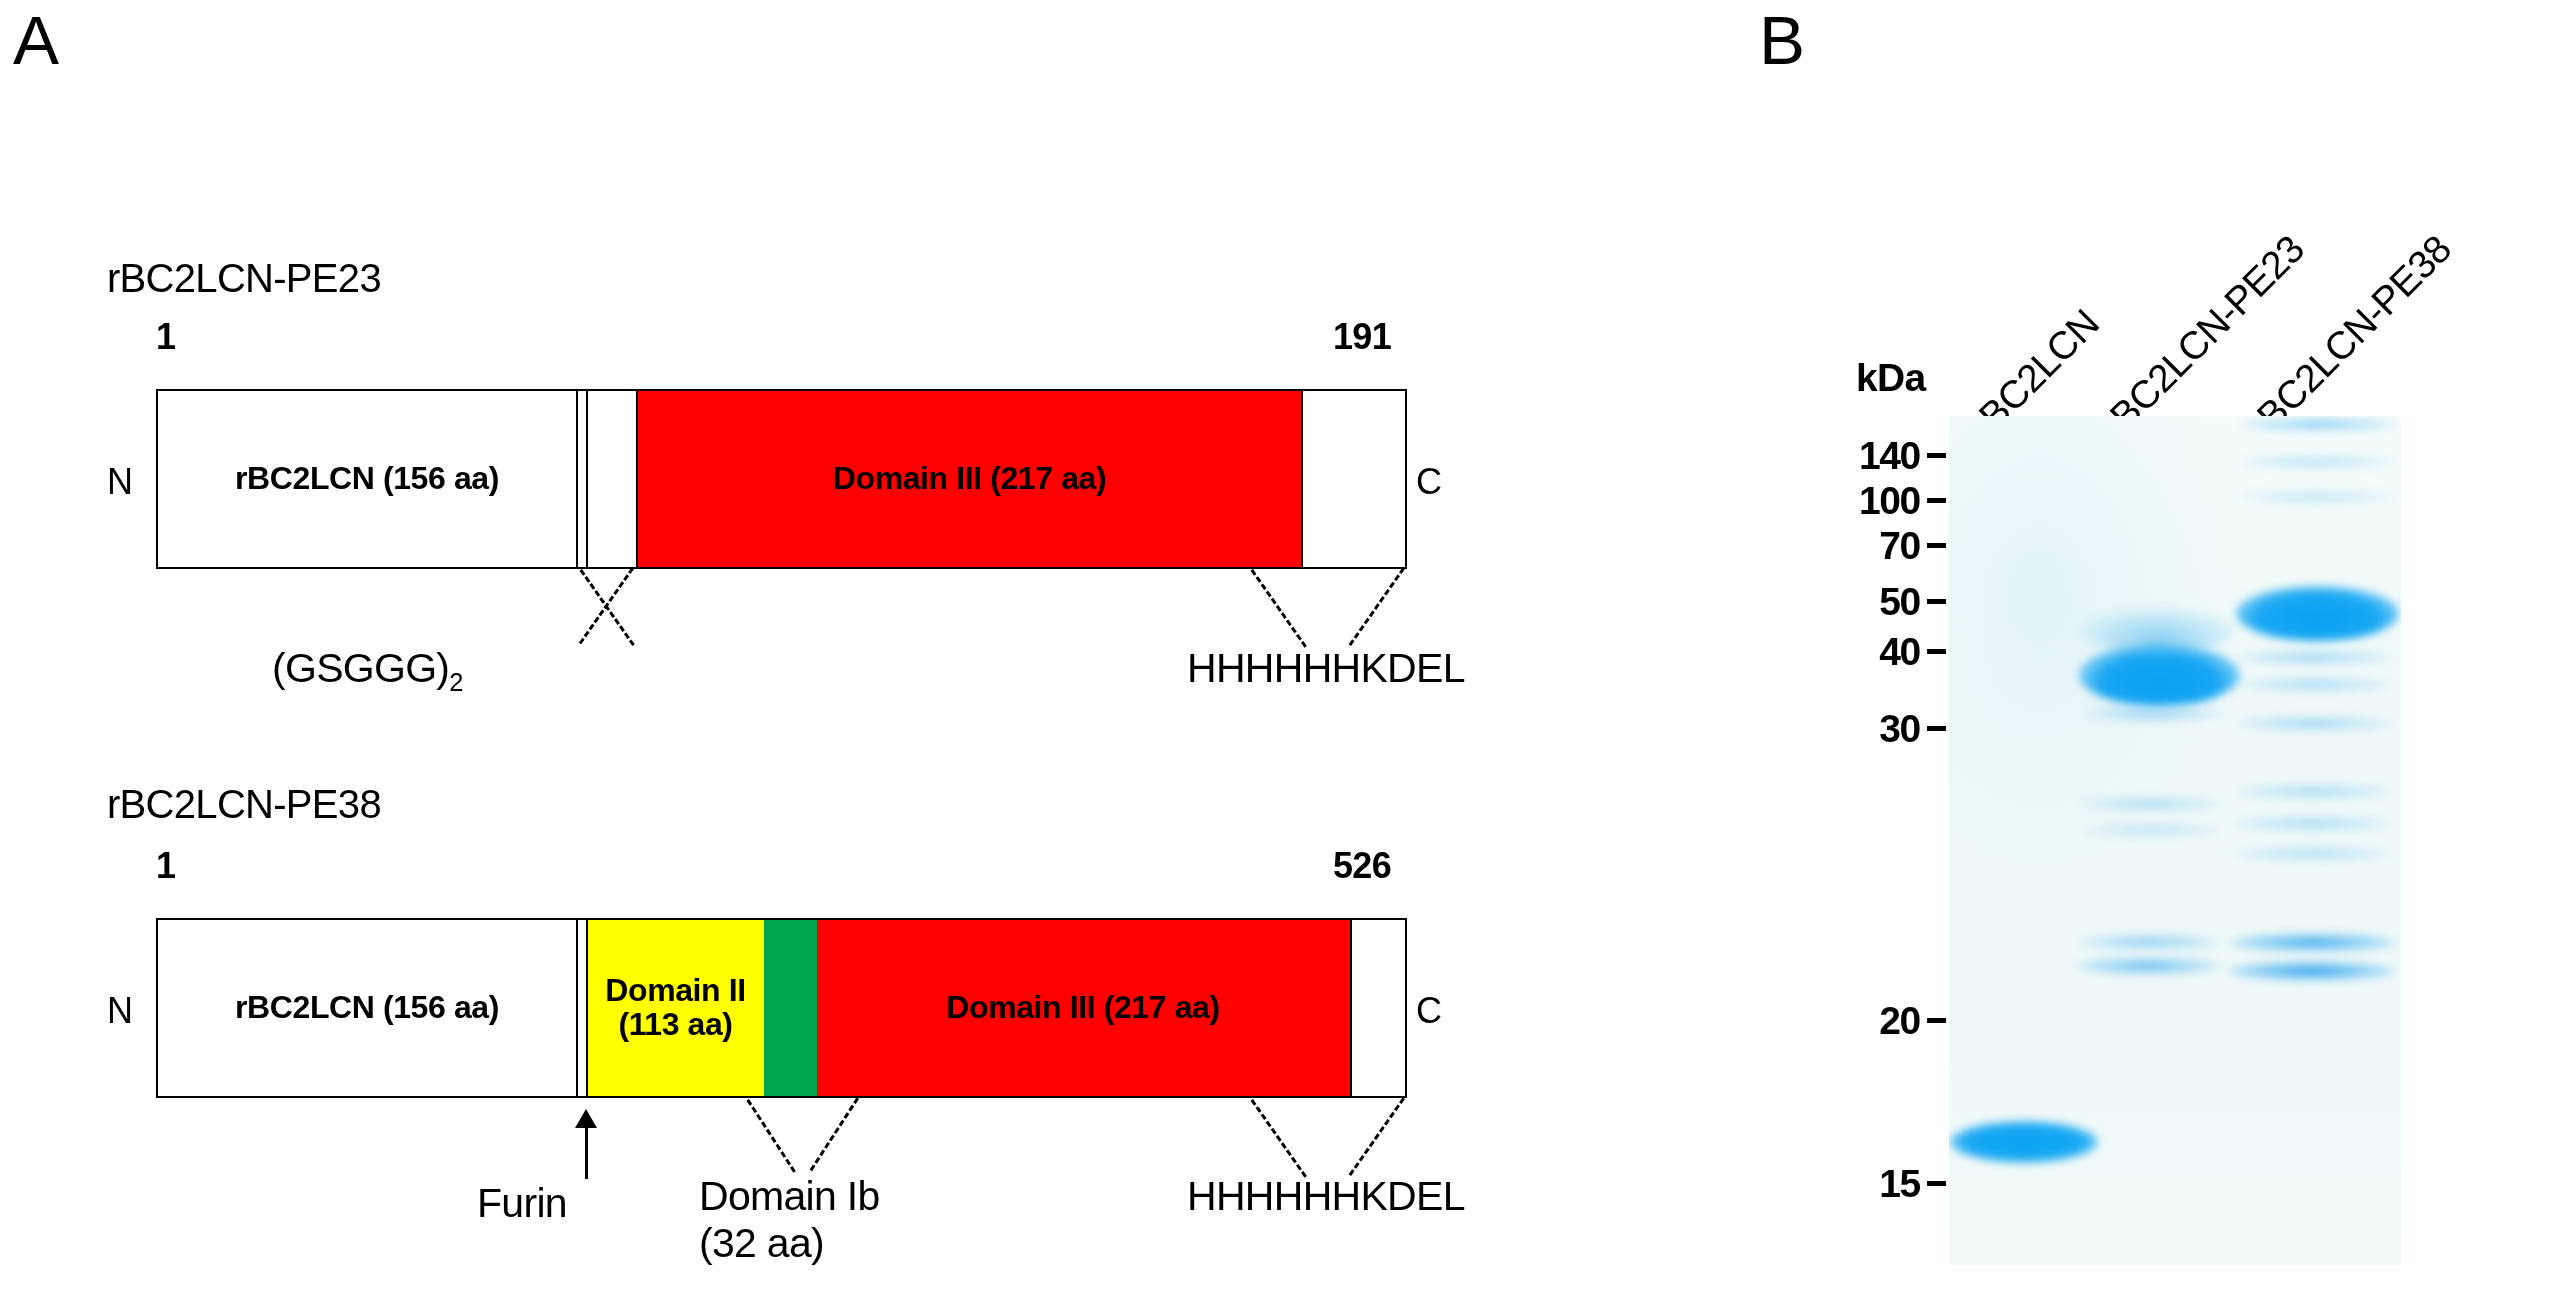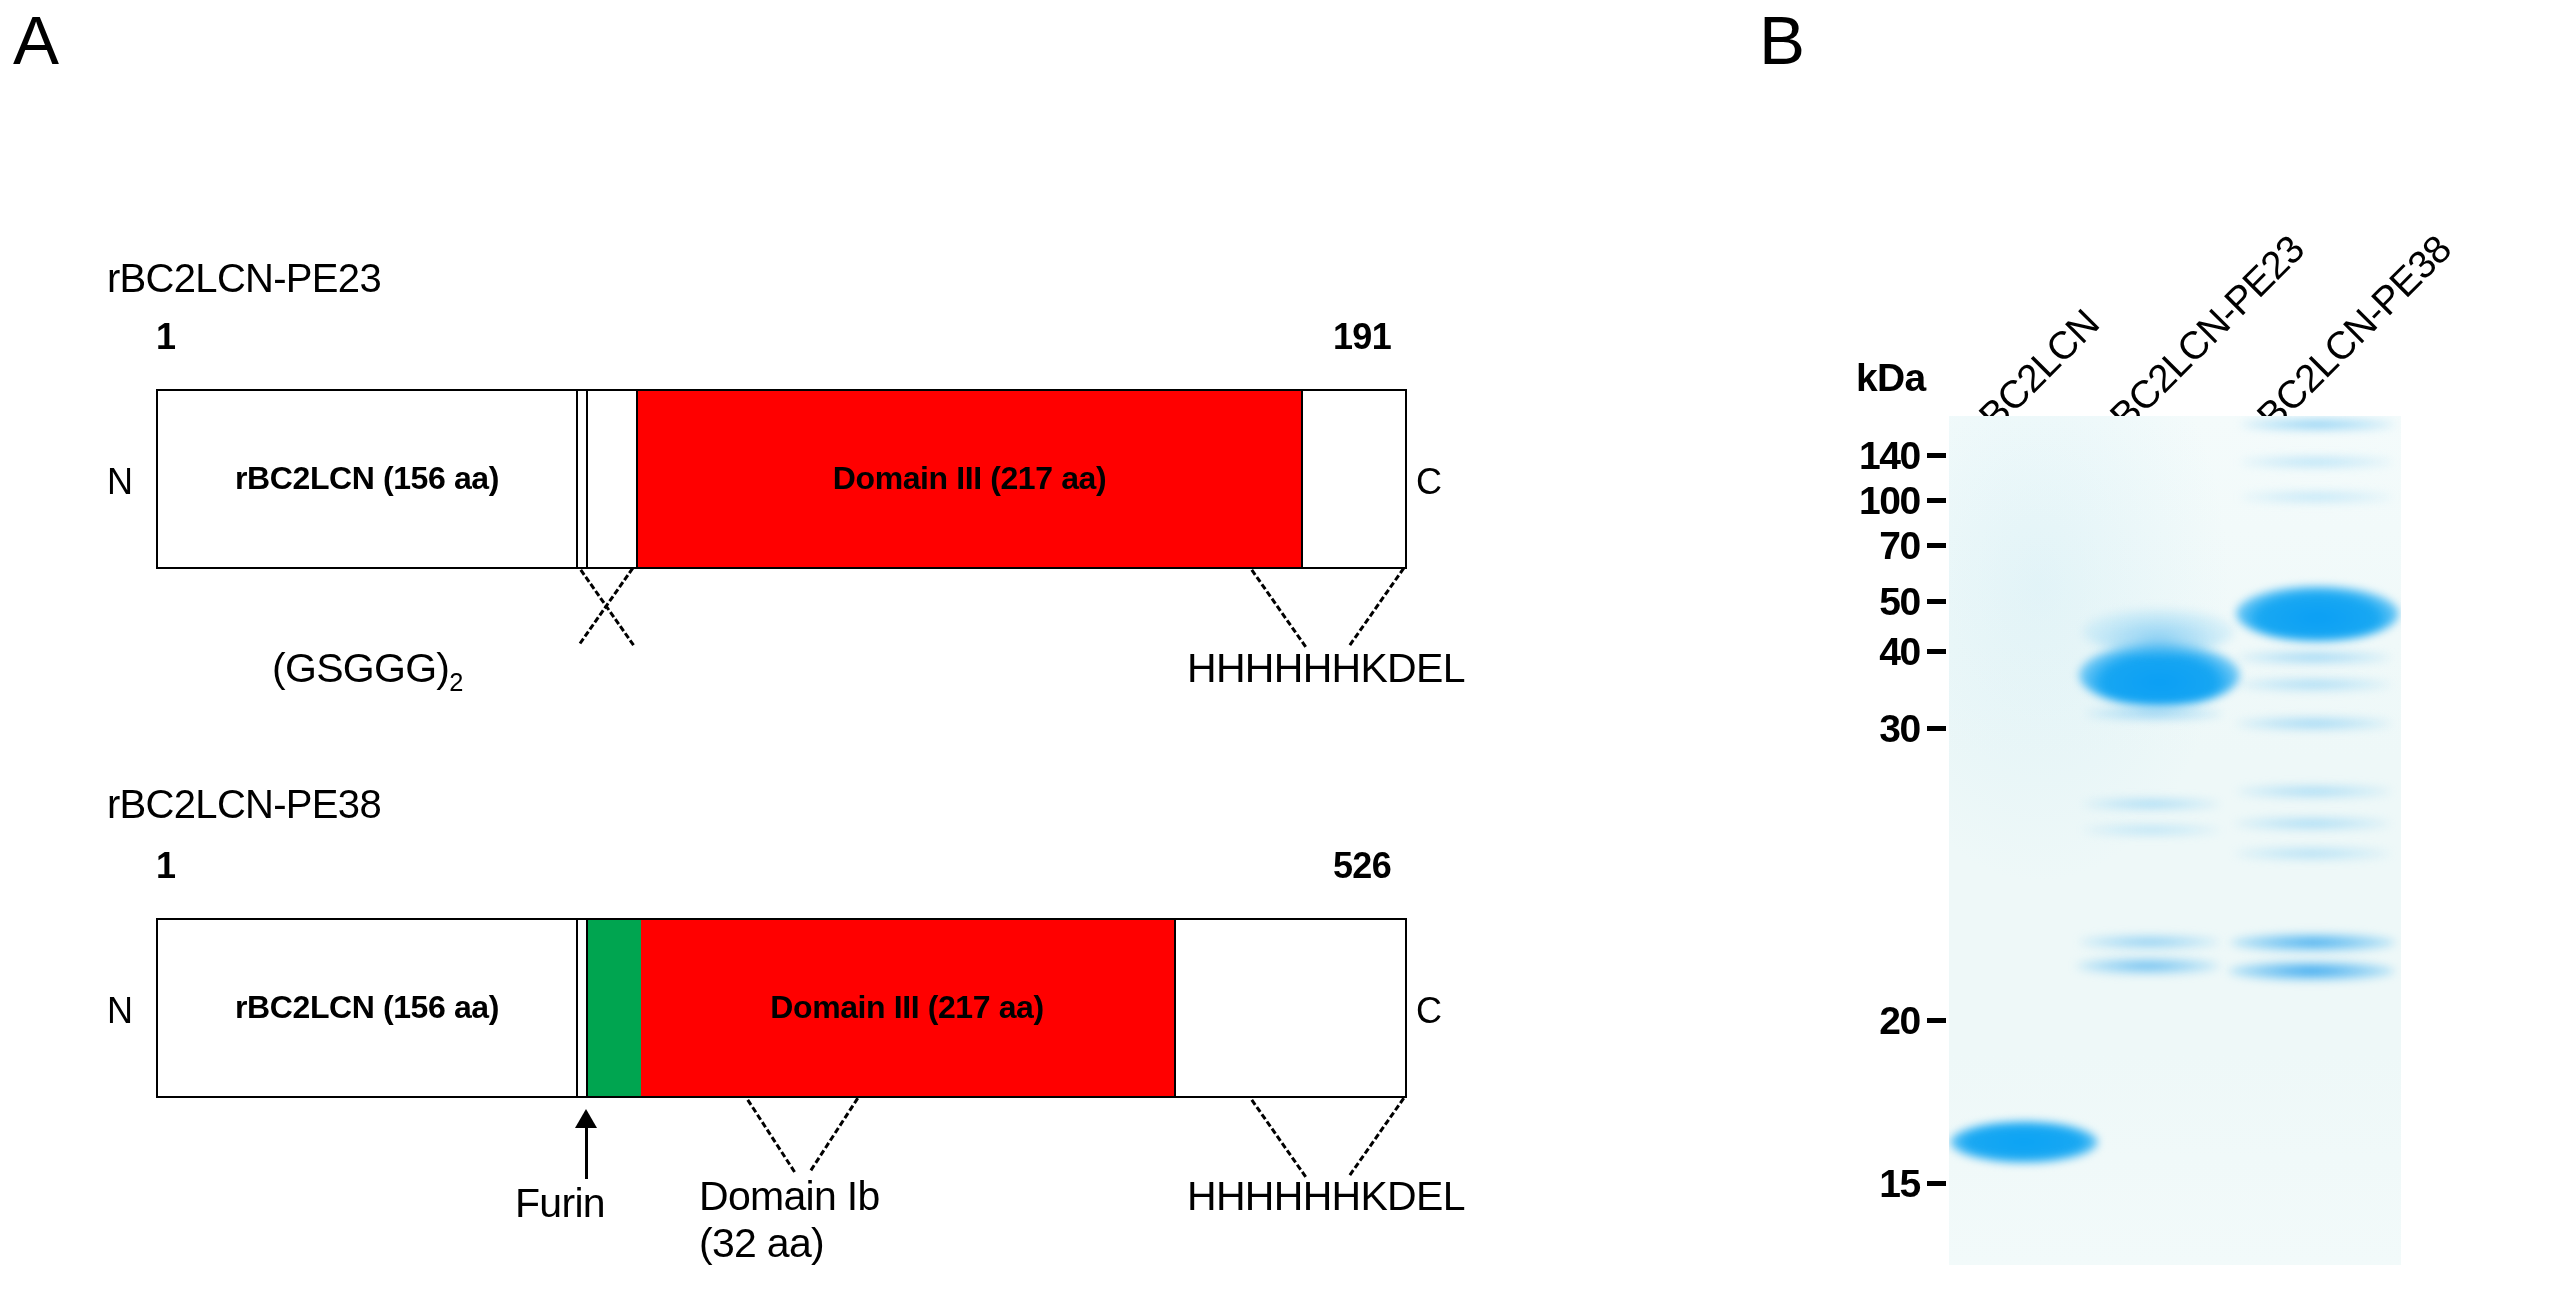--- a/index.html
+++ b/index.html
@@ -200,28 +200,32 @@
 
 <div class="abs resnum" style="left:156px; top:845px;">1</div>
 <div class="abs resnum" style="left:1333px; top:845px;">526</div>
 
 <div class="abs terminus" style="left:107px; top:990px;">N</div>
 <div class="abs terminus" style="left:1416px; top:990px;">C</div>
 
 <div class="abs bar" id="bar-pe38">
   <div class="seg" style="width:418px; background:#ffffff;">rBC2LCN (156 aa)</div>
   <div class="seg b-left b-right" style="width:11.5px; background:#ffffff;"></div>
+  <div class="seg" style="width:176px; background:#ffff00; flex-direction:column;">
+    <span>Domain II</span>
+    <span>(113 aa)</span>
+  </div>
   <div class="seg" style="width:53px; background:#00a550;"></div>
   <div class="seg" style="width:533px; background:#ff0000;">Domain III  (217 aa)</div>
   <div class="seg b-left" style="flex:1; background:#ffffff;"></div>
 </div>
 
 <div class="arrow-shaft" style="left:585px; top:1127px; height:52px;"></div>
 <div class="arrow-head" style="left:575px; top:1109px;"></div>
-<div class="abs callout" style="left:515px; top:1180px;">Furin</div>
+<div class="abs callout" style="left:477px; top:1180px;">Furin</div>
 
 <div class="leader" style="left:749px; top:1099px; width:86px; transform:rotate(57deg);"></div>
 <div class="leader" style="left:859px; top:1099px; width:86px; transform:rotate(123deg);"></div>
 <div class="abs callout" style="left:699px; top:1173px;">
   <div>Domain Ib</div>
   <div>(32 aa)</div>
 </div>
 
 <div class="leader" style="left:1253px; top:1099px; width:94px; transform:rotate(55deg);"></div>
 <div class="leader" style="left:1405px; top:1099px; width:94px; transform:rotate(125deg);"></div>

